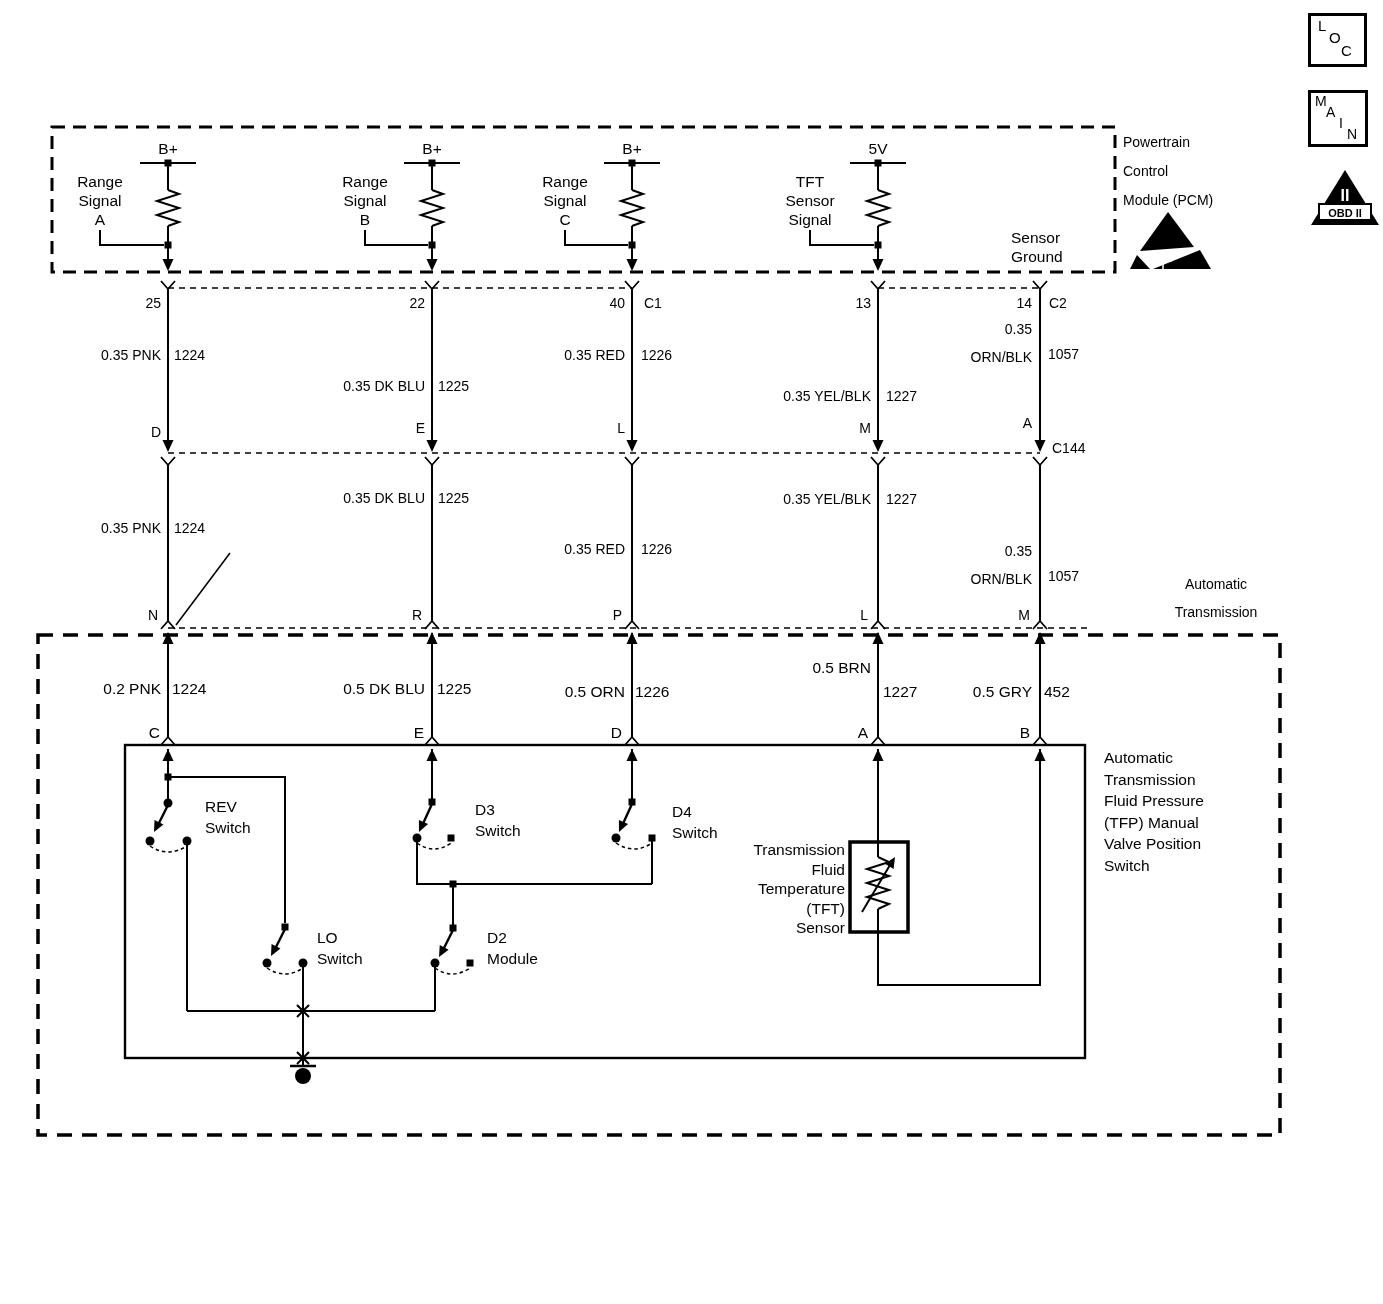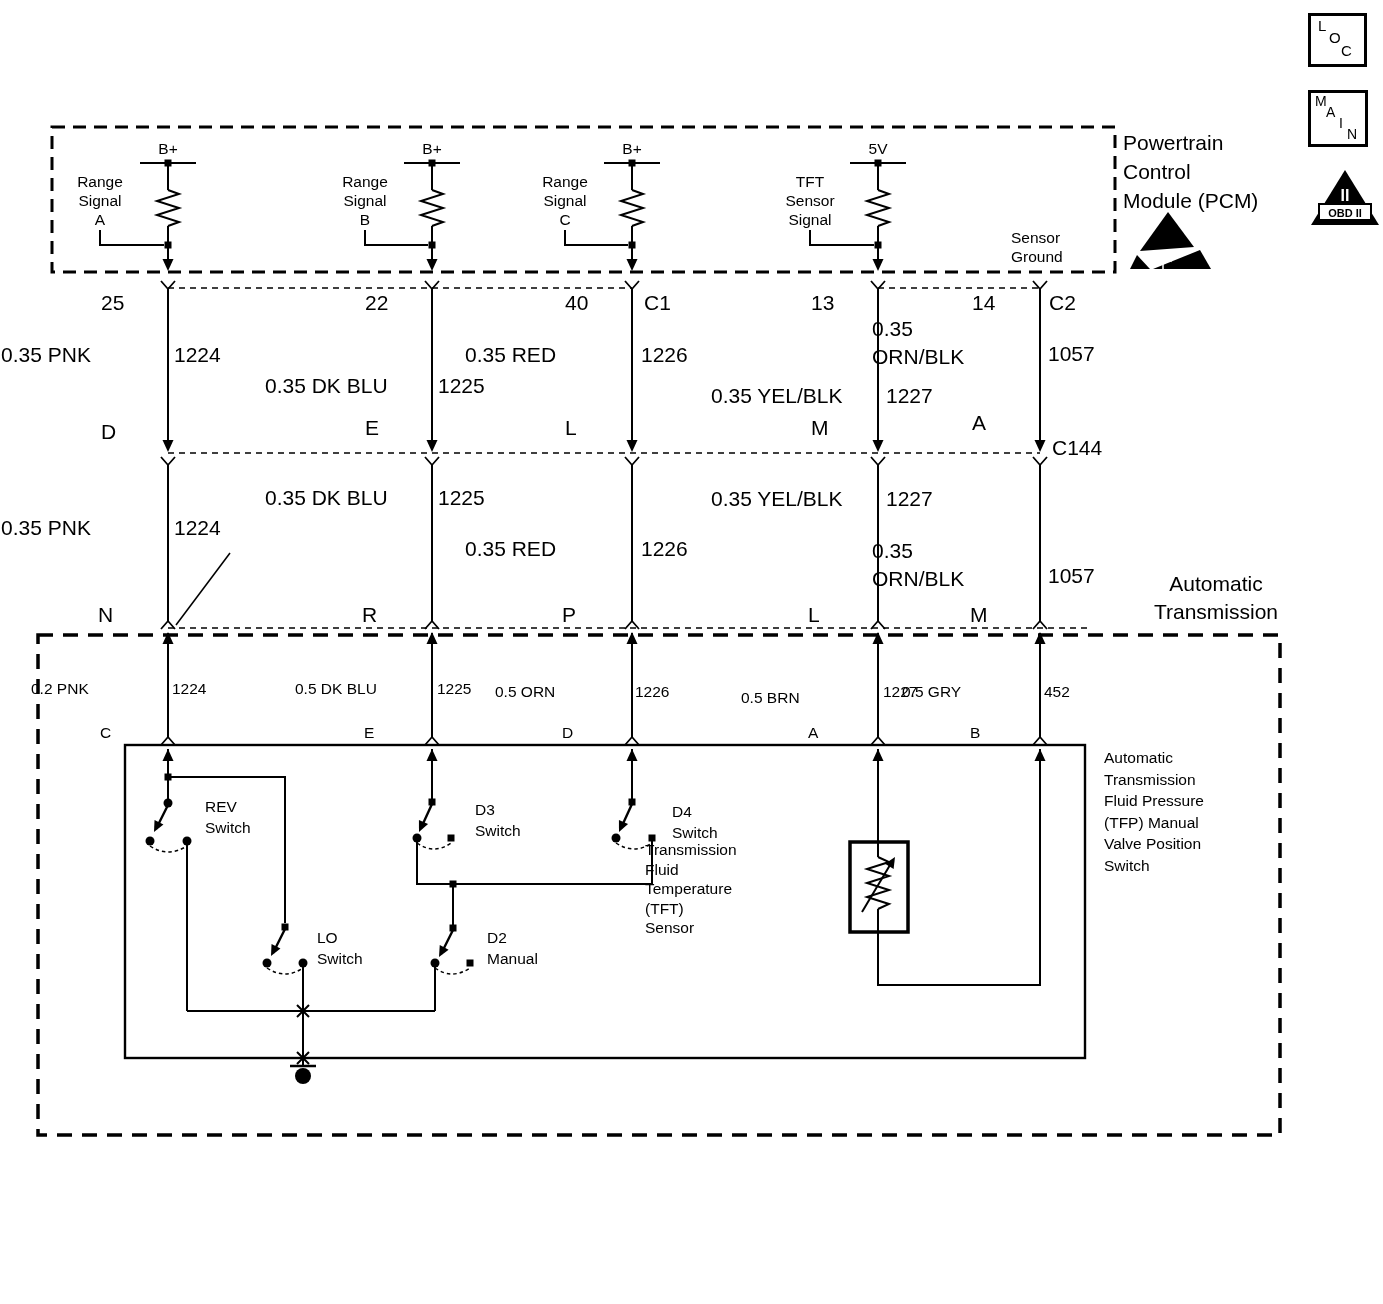--- a/index.html
+++ b/index.html
@@ -1,23 +1,23 @@
 <!DOCTYPE html>
 <html><head>
 <meta charset="utf-8">
 <style>
   html,body{margin:0;padding:0;background:#fff}
   #wrap{position:relative;width:1383px;height:1304px;background:#fff;
         font-family:"Liberation Sans",sans-serif;color:#000;overflow:hidden}
   svg{position:absolute;left:0;top:0}
   .txt{position:absolute;white-space:nowrap}
   .lines{white-space:pre-line}
-  .t20{font-size:21px;line-height:22px}
+  .t20{font-size:14px;line-height:22px}
   .t15{font-size:15.5px;line-height:19px}
-  .ra{}
+  .ra{text-align:right}
   .ctr{text-align:center}
   .iconbox{position:absolute;border:3px solid #000;background:#fff}
   .iconbox span{position:absolute;font-size:15px;line-height:15px}
 </style>
 </head>
 <body>
 
 <div id="wrap">
 
 <svg width="1383" height="1304" viewBox="0 0 1383 1304">
@@ -323,41 +323,41 @@
 
 <div class="txt t20 ctr lines" style="left:1116px;top:570px;width:200px;line-height:28px">Automatic
 Transmission</div>
 
 <div class="txt t15 ra" style="left:31px;top:679px;width:130px">0.2 PNK</div>
 <div class="txt t15" style="left:172px;top:679px">1224</div>
 <div class="txt t15 ra" style="left:295px;top:679px;width:130px">0.5 DK BLU</div>
 <div class="txt t15" style="left:437px;top:679px">1225</div>
 <div class="txt t15 ra" style="left:495px;top:682px;width:130px">0.5 ORN</div>
 <div class="txt t15" style="left:635px;top:682px">1226</div>
-<div class="txt t15 ra" style="left:741px;top:688px;width:130px">0.5 BRN</div>
+<div class="txt t15 ra" style="left:741px;top:658px;width:130px">0.5 BRN</div>
 <div class="txt t15" style="left:883px;top:682px">1227</div>
 <div class="txt t15 ra" style="left:902px;top:682px;width:130px">0.5 GRY</div>
 <div class="txt t15" style="left:1044px;top:682px">452</div>
 
 <div class="txt t15 ra" style="left:100px;top:723px;width:60px">C</div>
 <div class="txt t15 ra" style="left:364px;top:723px;width:60px">E</div>
 <div class="txt t15 ra" style="left:562px;top:723px;width:60px">D</div>
 <div class="txt t15 ra" style="left:808px;top:723px;width:60px">A</div>
 <div class="txt t15 ra" style="left:970px;top:723px;width:60px">B</div>
 
 <div class="txt t15 lines" style="left:205px;top:797px;line-height:20.5px">REV
 Switch</div>
 <div class="txt t15 lines" style="left:475px;top:800px;line-height:20.5px">D3
 Switch</div>
 <div class="txt t15 lines" style="left:672px;top:802px;line-height:20.5px">D4
 Switch</div>
 <div class="txt t15 lines" style="left:317px;top:928px;line-height:20.5px">LO
 Switch</div>
 <div class="txt t15 lines" style="left:487px;top:928px;line-height:20.5px">D2
-Manual</div>
+Module</div>
 
 <div class="txt t15 ra lines" style="left:645px;top:840px;width:200px;line-height:19.5px">Transmission
 Fluid
 Temperature
 (TFT)
 Sensor</div>
 
 <div class="txt t15 lines" style="left:1104px;top:747px;line-height:21.5px">Automatic
 Transmission
 Fluid Pressure

